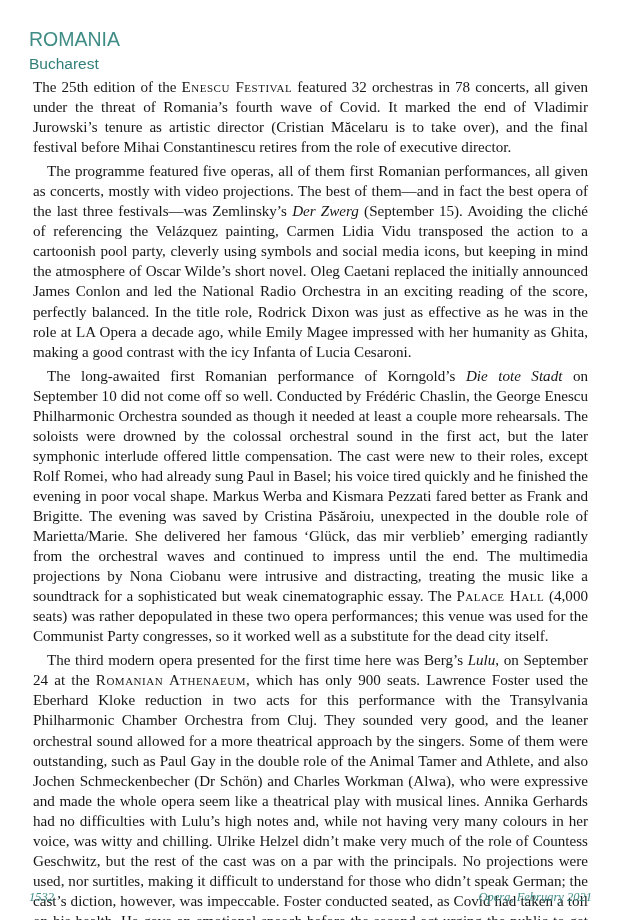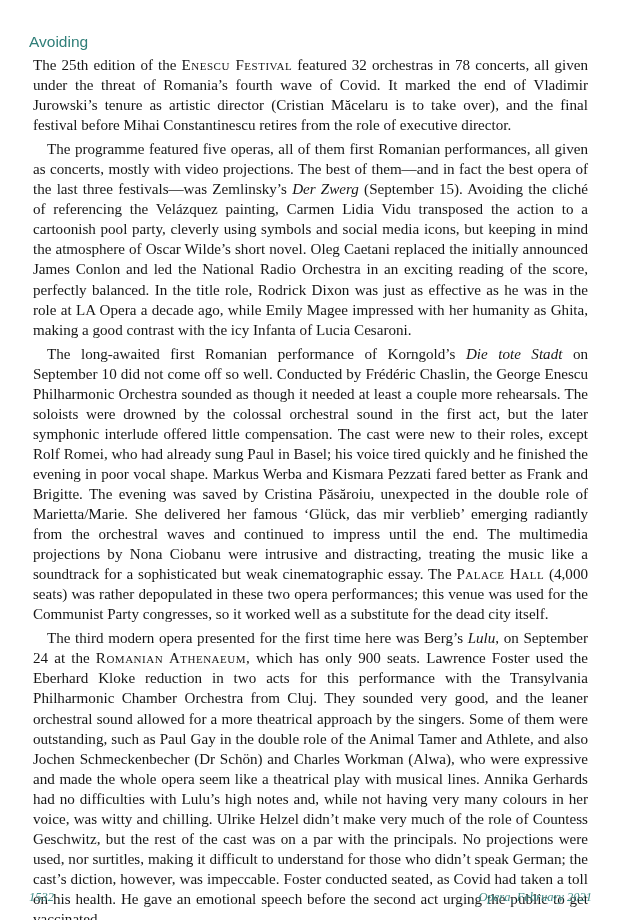--- a/index.html
+++ b/index.html
@@ -28,21 +28,22 @@
     position: absolute; left: 29px; top: 890px; width: 563px;
     font-family: "Liberation Serif", serif; font-style: italic;
     font-size: 12.5px; color: #3f8c86;
     display: flex; justify-content: space-between;
   }
 </style>
 </head>
 <body>
 
 <div class="page">
-  <h2 class="city">Avoiding</h2>
+  <h1 class="country">ROMANIA</h1>
+  <h2 class="city">Bucharest</h2>
   <div class="body-text" id="article">
       <p><span>The 25th edition of the </span><span class="sc">Enescu Festival</span><span> featured 32 orchestras in 78 concerts, all given under the threat of Romania’s fourth wave of Covid. It marked the end of Vladimir Jurowski’s tenure as artistic director (Cristian Măcelaru is to take over), and the final festival before Mihai Constantinescu retires from the role of executive director.</span></p>
       <p><span>The programme featured five operas, all of them first Romanian performances, all given as concerts, mostly with video projections. The best of them—and in fact the best opera of the last three festivals—was Zemlinsky’s </span><span class="it">Der Zwerg</span><span> (September 15). Avoiding the cliché of referencing the Velázquez painting, Carmen Lidia Vidu transposed the action to a cartoonish pool party, cleverly using symbols and social media icons, but keeping in mind the atmosphere of Oscar Wilde’s short novel. Oleg Caetani replaced the initially announced James Conlon and led the National Radio Orchestra in an exciting reading of the score, perfectly balanced. In the title role, Rodrick Dixon was just as effective as he was in the role at LA Opera a decade ago, while Emily Magee impressed with her humanity as Ghita, making a good contrast with the icy Infanta of Lucia Cesaroni.</span></p>
       <p><span>The long-awaited first Romanian performance of Korngold’s </span><span class="it">Die tote Stadt</span><span> on September 10 did not come off so well. Conducted by Frédéric Chaslin, the George Enescu Philharmonic Orchestra sounded as though it needed at least a couple more rehearsals. The soloists were drowned by the colossal orchestral sound in the first act, but the later symphonic interlude offered little compensation. The cast were new to their roles, except Rolf Romei, who had already sung Paul in Basel; his voice tired quickly and he finished the evening in poor vocal shape. Markus Werba and Kismara Pezzati fared better as Frank and Brigitte. The evening was saved by Cristina Păsăroiu, unexpected in the double role of Marietta/Marie. She delivered her famous ‘Glück, das mir verblieb’ emerging radiantly from the orchestral waves and continued to impress until the end. The multimedia projections by Nona Ciobanu were intrusive and distracting, treating the music like a soundtrack for a sophisticated but weak cinematographic essay. The </span><span class="sc">Palace Hall</span><span> (4,000 seats) was rather depopulated in these two opera performances; this venue was used for the Communist Party congresses, so it worked well as a substitute for the dead city itself.</span></p>
       <p><span>The third modern opera presented for the first time here was Berg’s </span><span class="it">Lulu</span><span>, on September 24 at the </span><span class="sc">Romanian Athenaeum</span><span>, which has only 900 seats. Lawrence Foster used the Eberhard Kloke reduction in two acts for this performance with the Transylvania Philharmonic Chamber Orchestra from Cluj. They sounded very good, and the leaner orchestral sound allowed for a more theatrical approach by the singers. Some of them were outstanding, such as Paul Gay in the double role of the Animal Tamer and Athlete, and also Jochen Schmeckenbecher (Dr Schön) and Charles Workman (Alwa), who were expressive and made the whole opera seem like a theatrical play with musical lines. Annika Gerhards had no difficulties with Lulu’s high notes and, while not having very many colours in her voice, was witty and chilling. Ulrike Helzel didn’t make very much of the role of Countess Geschwitz, but the rest of the cast was on a par with the principals. No projections were used, nor surtitles, making it difficult to understand for those who didn’t speak German; the cast’s diction, however, was impeccable. Foster conducted seated, as Covid had taken a toll on his health. He gave an emotional speech before the second act urging the public to get vaccinated.</span></p>
     </div>
 </div>
 
 <div class="footer">
   <span>1532</span>

